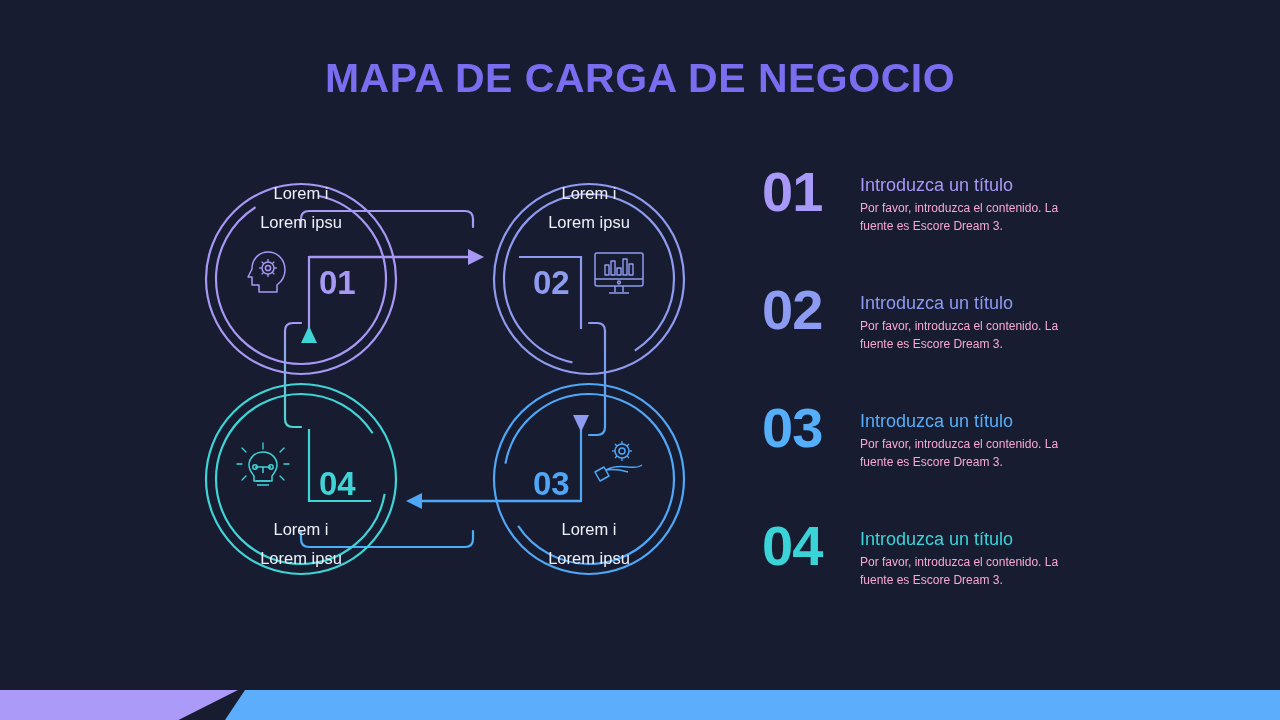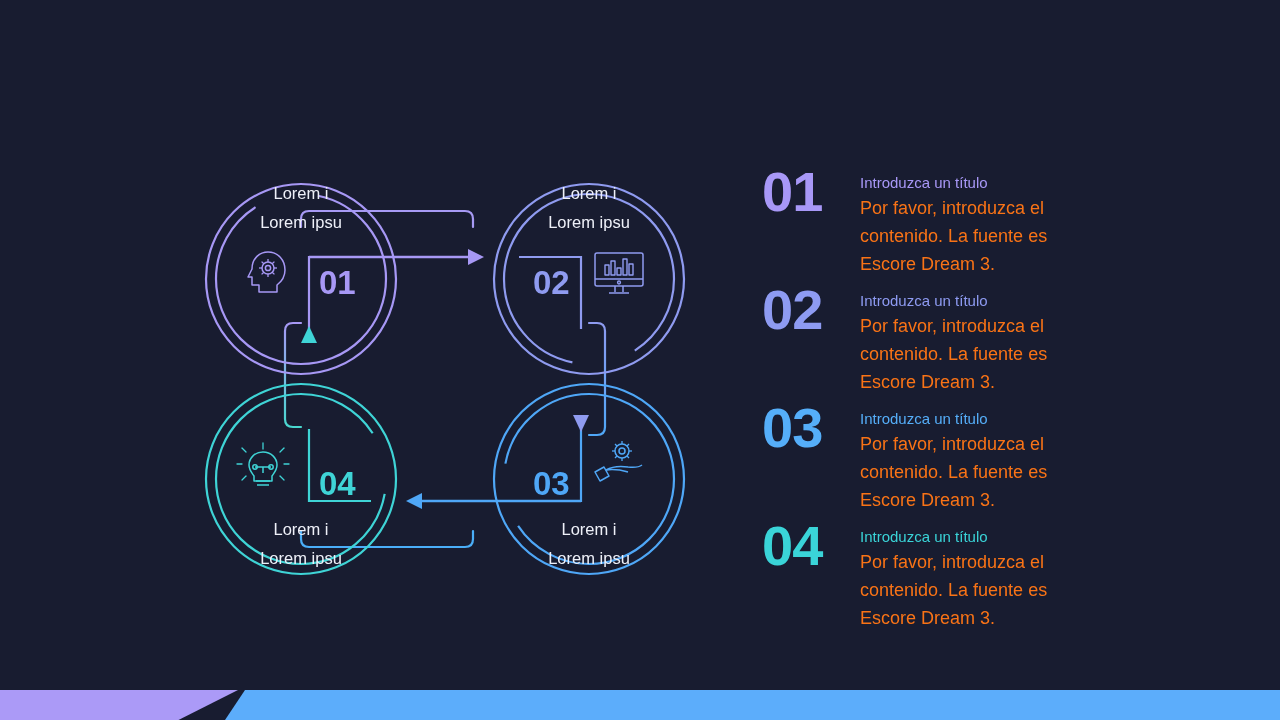--- a/index.html
+++ b/index.html
@@ -39,48 +39,49 @@
   .list{position:absolute;left:762px;top:168px;width:340px;}
   .item{position:relative;height:118px;}
   .item .num{
     position:absolute;left:0;top:-4px;
     font-size:56px;font-weight:bold;
     letter-spacing:-1px;
     line-height:1;
   }
   .item .body{position:absolute;left:98px;top:6px;width:232px;}
   .item .h{
-    font-size:15px;
+    font-size:18px;
     line-height:1.25;
     margin-bottom:2px;
   }
   .item .p{
-    font-size:18px;
+    font-size:12px;
     line-height:1.55;
-    color:#f97316;
+    color:#f9a8d4;
   }
 
   
   .bottombar{position:absolute;left:0;bottom:0;width:1280px;height:30px;}
   .bb-purple{
     position:absolute;left:0;bottom:0;height:30px;width:238px;
     background:#ab9af7;
     clip-path:polygon(0 0, 100% 0, 100% 0, 75% 100%, 0 100%);
   }
   .bb-blue{
     position:absolute;left:0;bottom:0;height:30px;width:1280px;
     background:#5cadfb;
     clip-path:polygon(245px 0, 100% 0, 100% 100%, 225px 100%);
   }
 </style>
 </head>
 <body>
 
 <div id="stage">
 
+  <div class="title">MAPA DE CARGA DE NEGOCIO</div>
 
   <div class="diagram">
     <svg width="520" height="510" viewBox="0 0 520 510" xmlns="http://www.w3.org/2000/svg">
       <defs>
         <linearGradient id="gradA" x1="0" y1="0" x2="0.4" y2="1">
           <stop offset="0%" stop-color="#b3a2f8"></stop>
           <stop offset="100%" stop-color="#49d8cf"></stop>
         </linearGradient>
         <linearGradient id="gradB" x1="1" y1="0" x2="0.6" y2="1">
           <stop offset="0%" stop-color="#8e9bf0"></stop>

